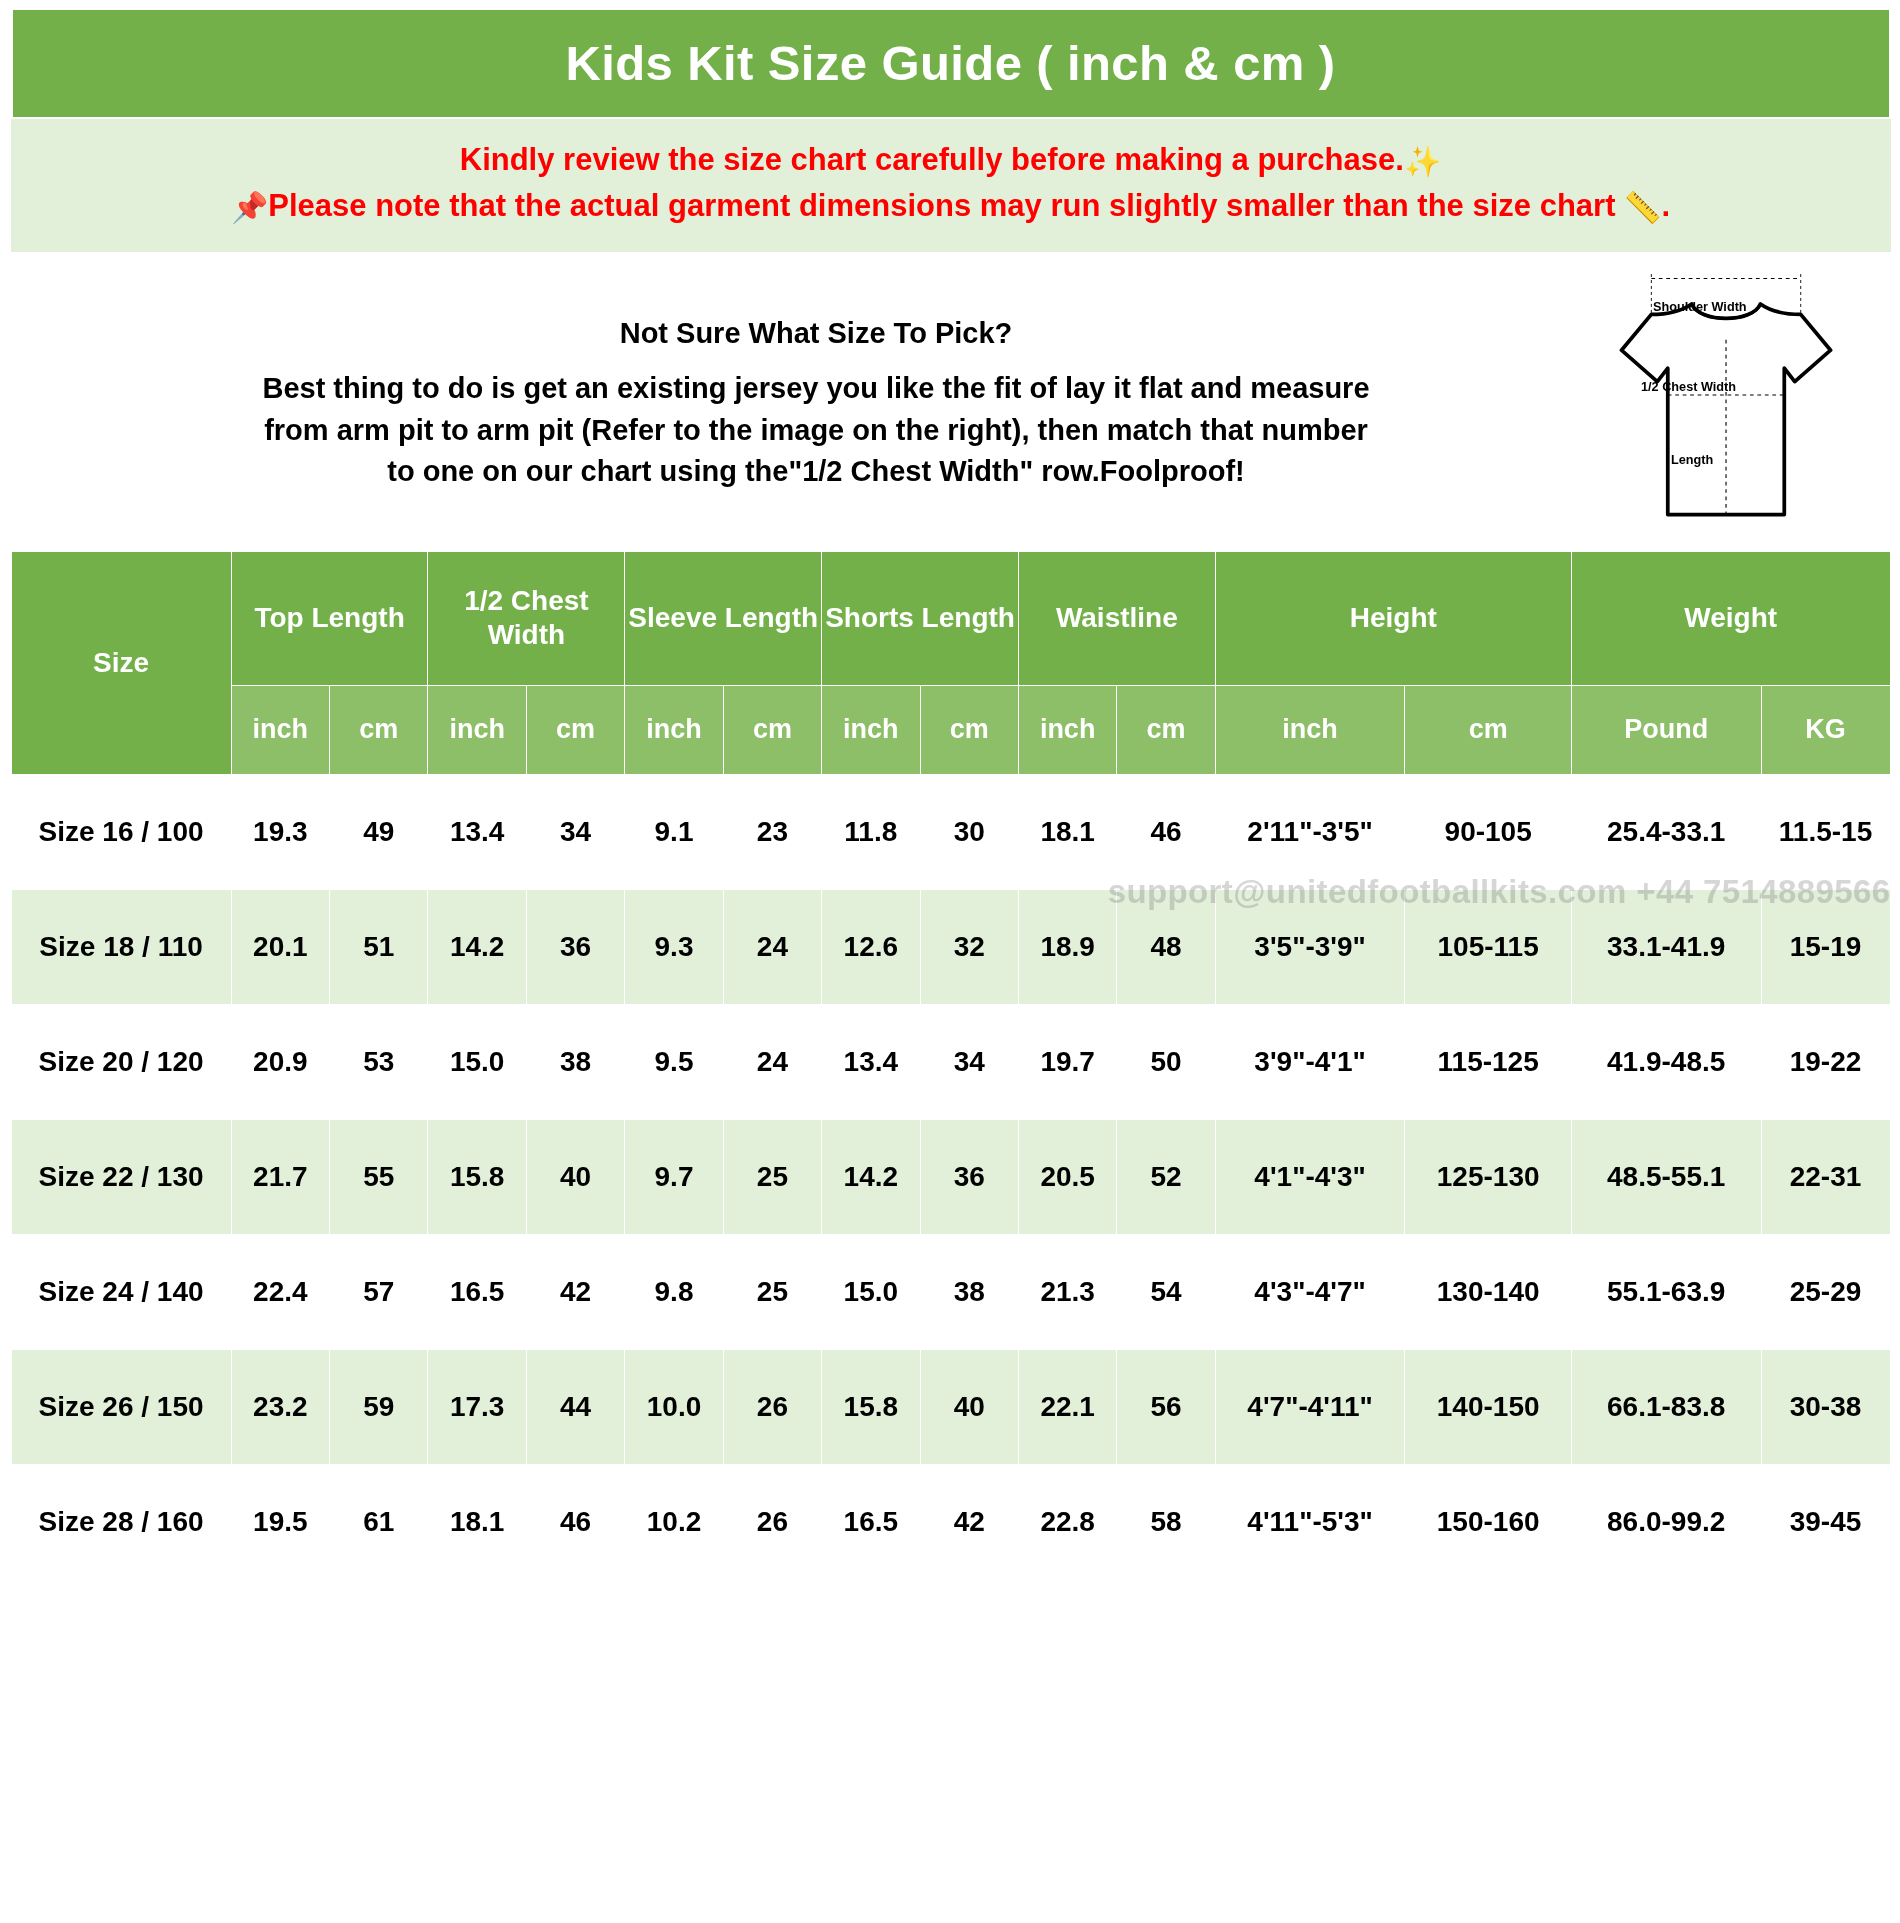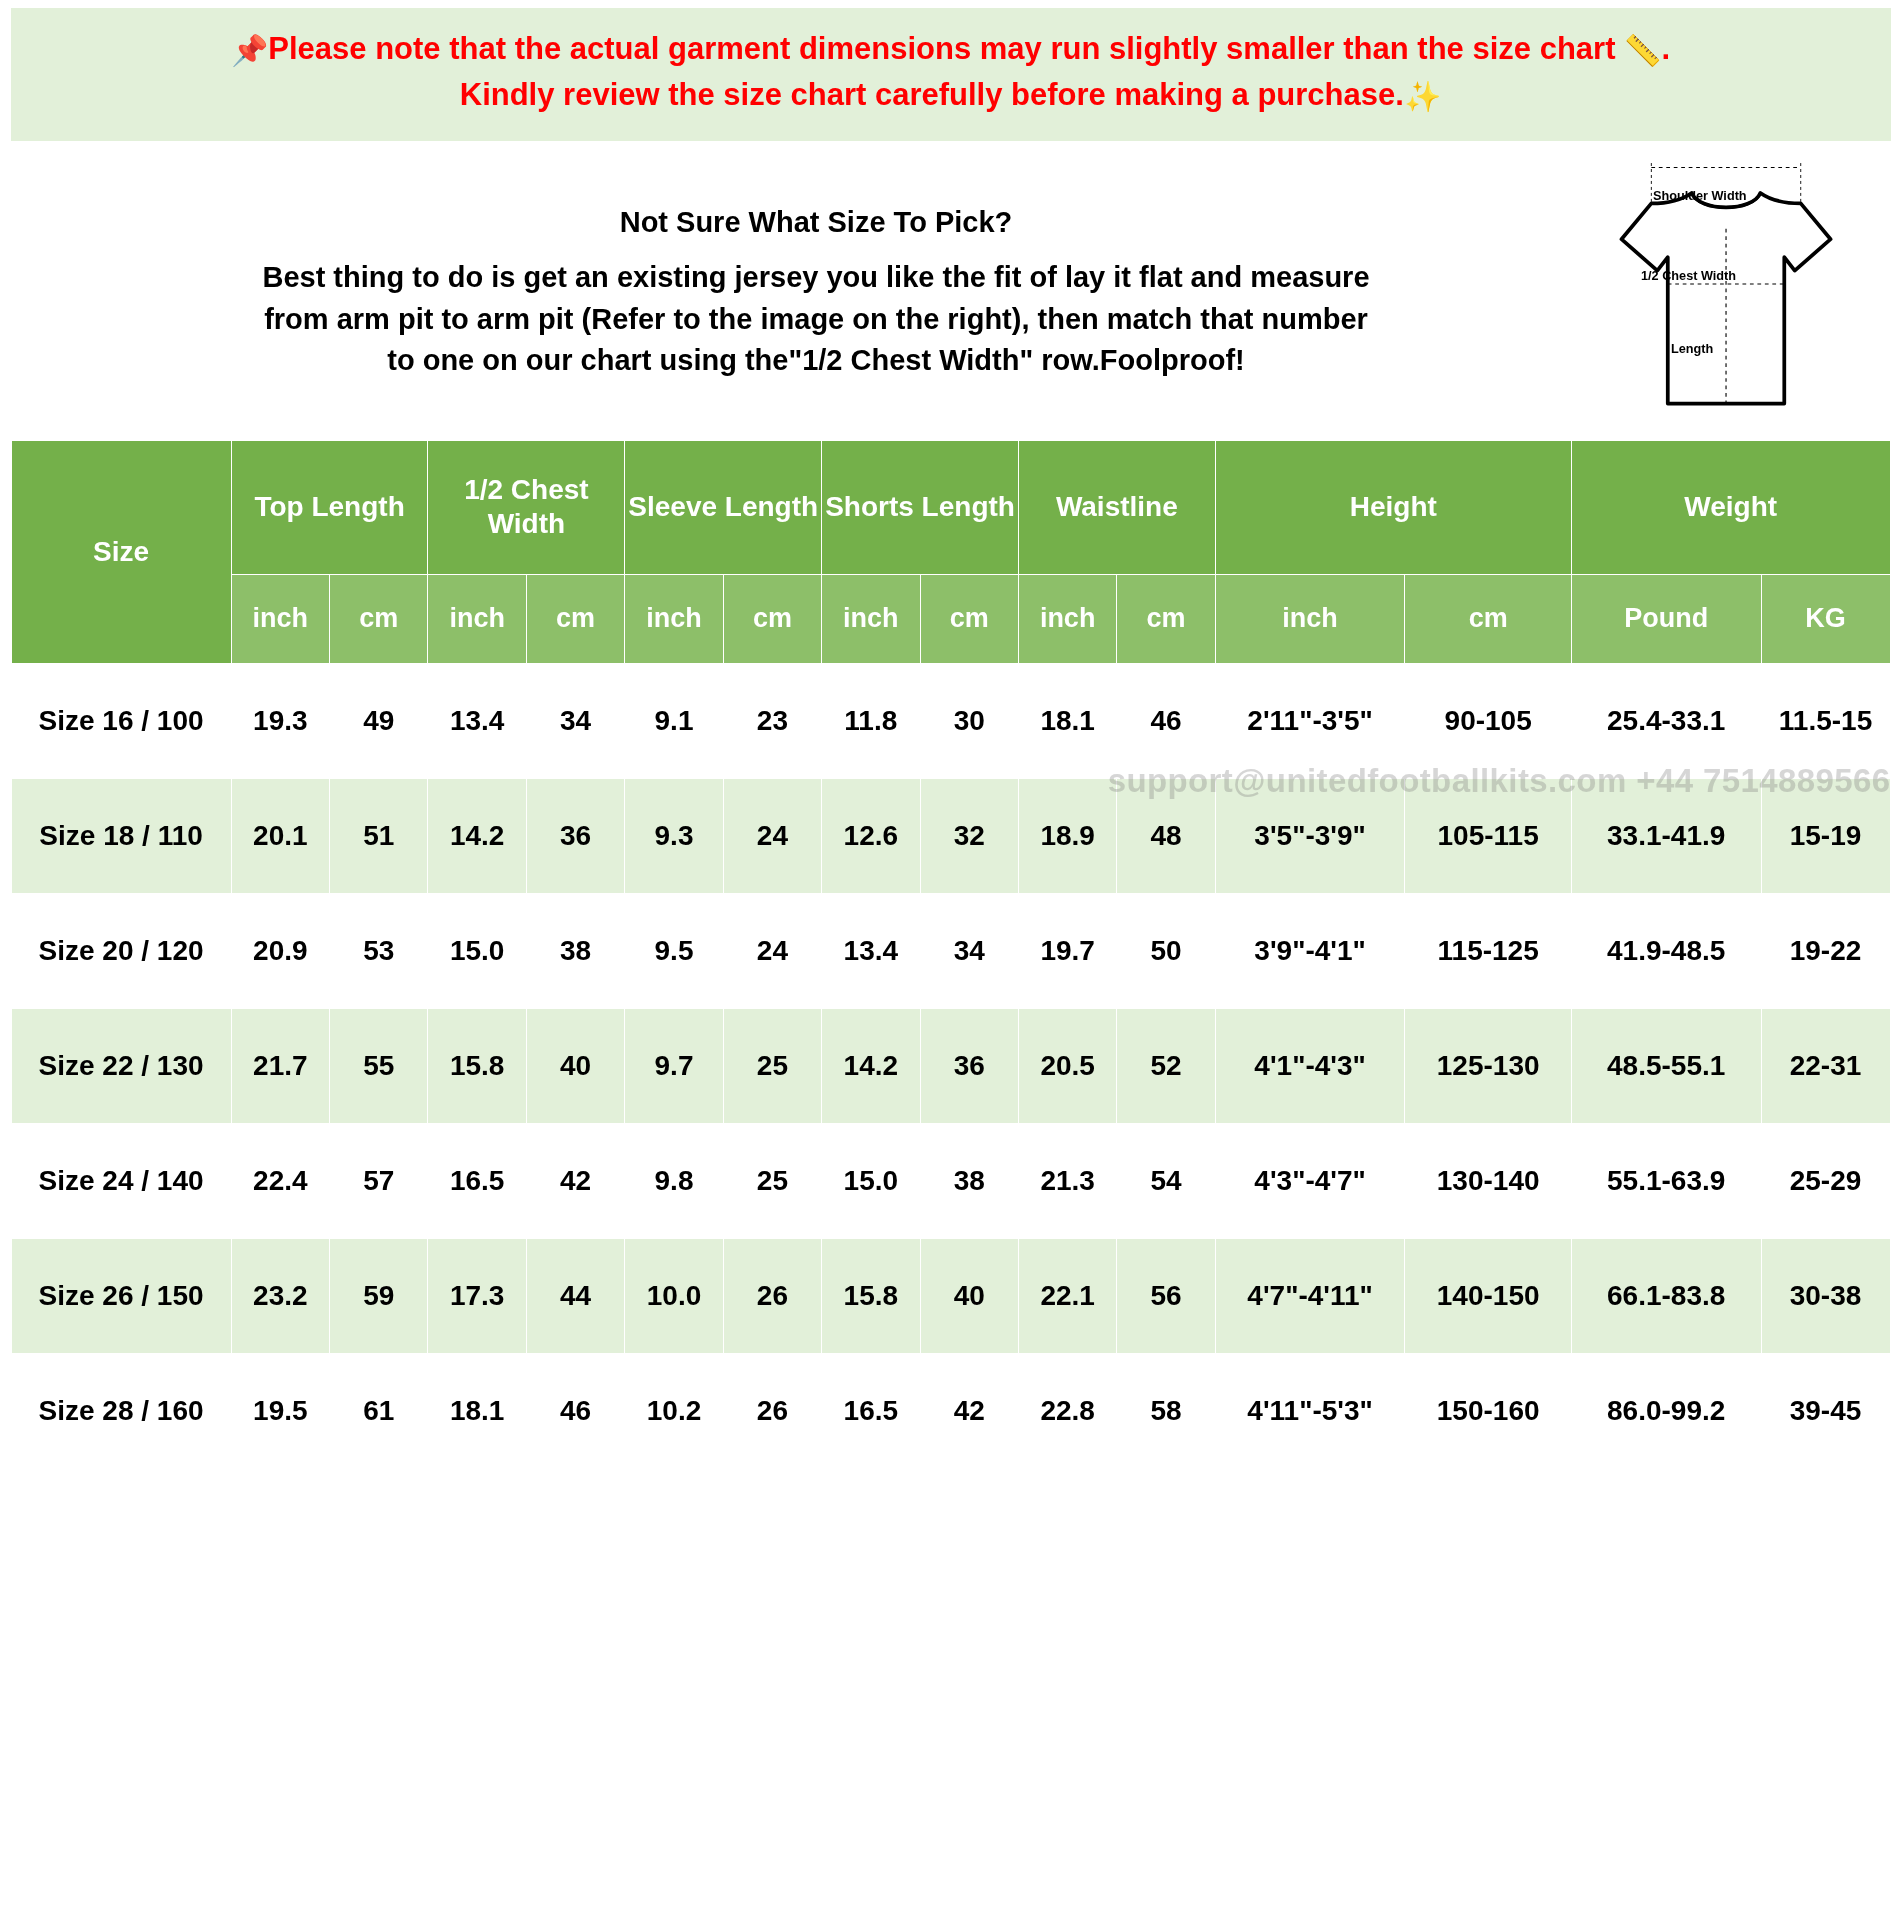--- a/index.html
+++ b/index.html
@@ -161,27 +161,30 @@
     font-weight: bold;
     pointer-events: none;
     letter-spacing: 0.4px;
   }
 </style>
 </head>
 <body>
 
 <div class="page">
 
+  <div class="banner">
+    <div class="banner-title">Kids Kit Size Guide ( inch &amp; cm )</div>
+  </div>
 
   <div class="note">
     <div class="note-line">
-      <span class="pin-icon">📌</span><span>Please note that the actual garment dimensions may run slightly smaller than the size chart</span> <span class="ruler-icon">📏</span><span>.</span>
+      <span>Kindly review the size chart carefully before making a purchase.</span><span class="spark-icon">✨</span>
     </div>
     <div class="note-line">
-      <span>Kindly review the size chart carefully before making a purchase.</span><span class="spark-icon">✨</span>
+      <span class="pin-icon">📌</span><span>Please note that the actual garment dimensions may run slightly smaller than the size chart</span> <span class="ruler-icon">📏</span><span>.</span>
     </div>
   </div>
 
   <div class="help">
     <div class="help-text">
       <span class="q">Not Sure What Size To Pick?</span>
       <span>Best thing to do is get an existing jersey you like the fit of lay it flat and measure</span><br>
       <span>from arm pit to arm pit (Refer to the image on the right), then match that number</span><br>
       <span>to one on our chart using the"1/2 Chest Width" row.Foolproof!</span>
     </div>

